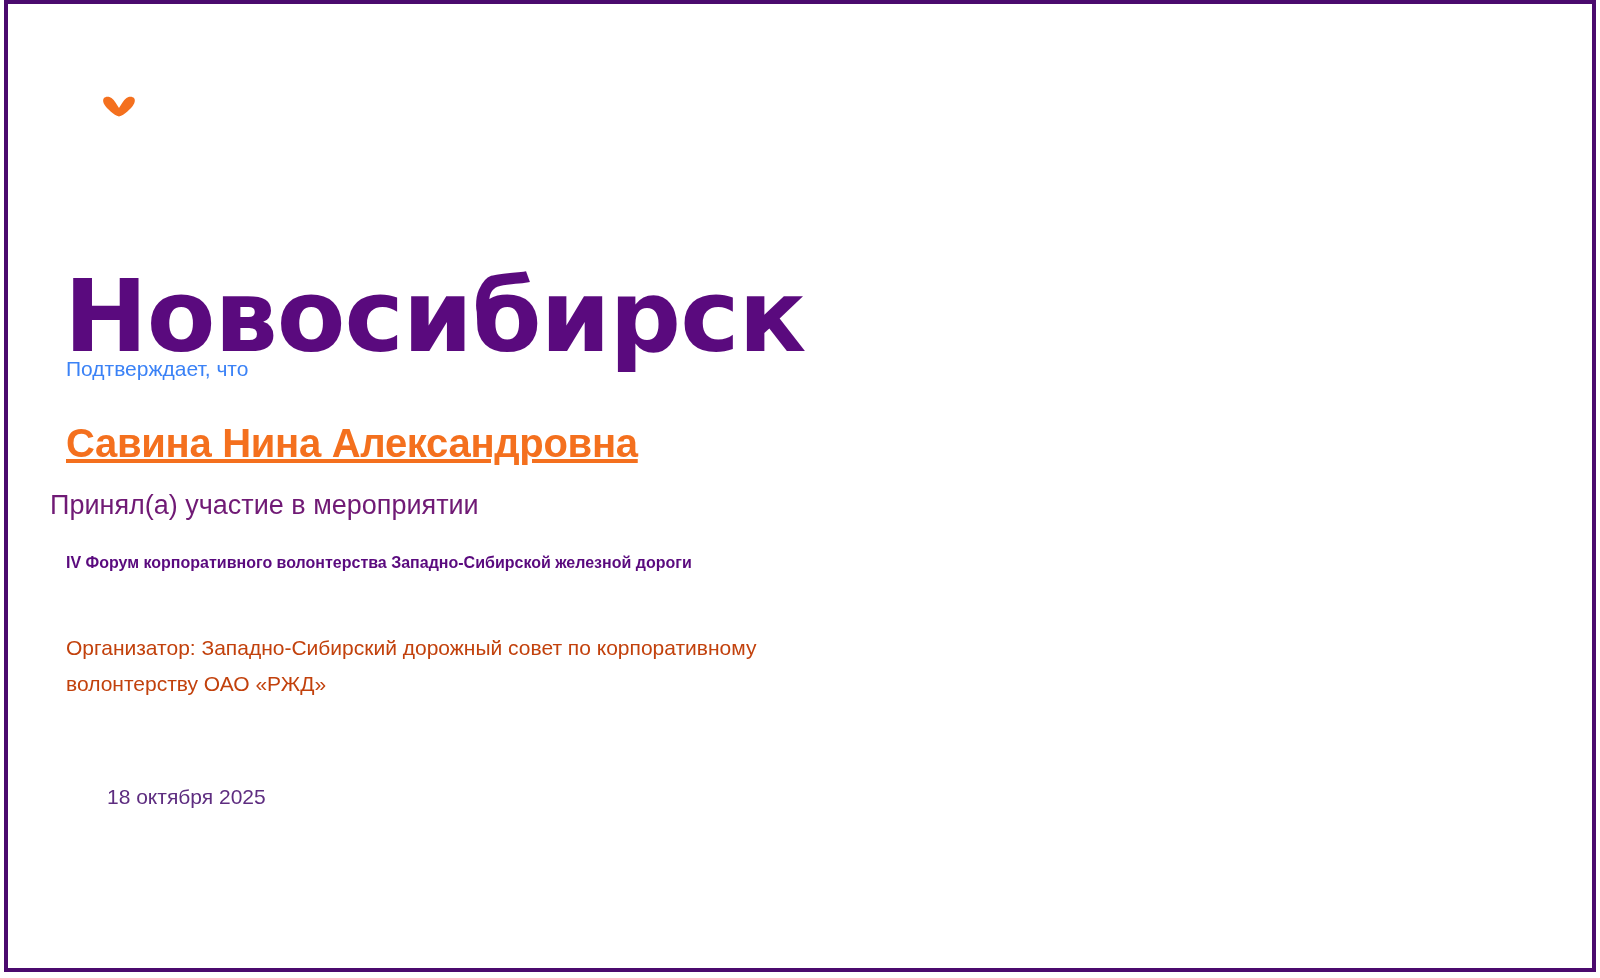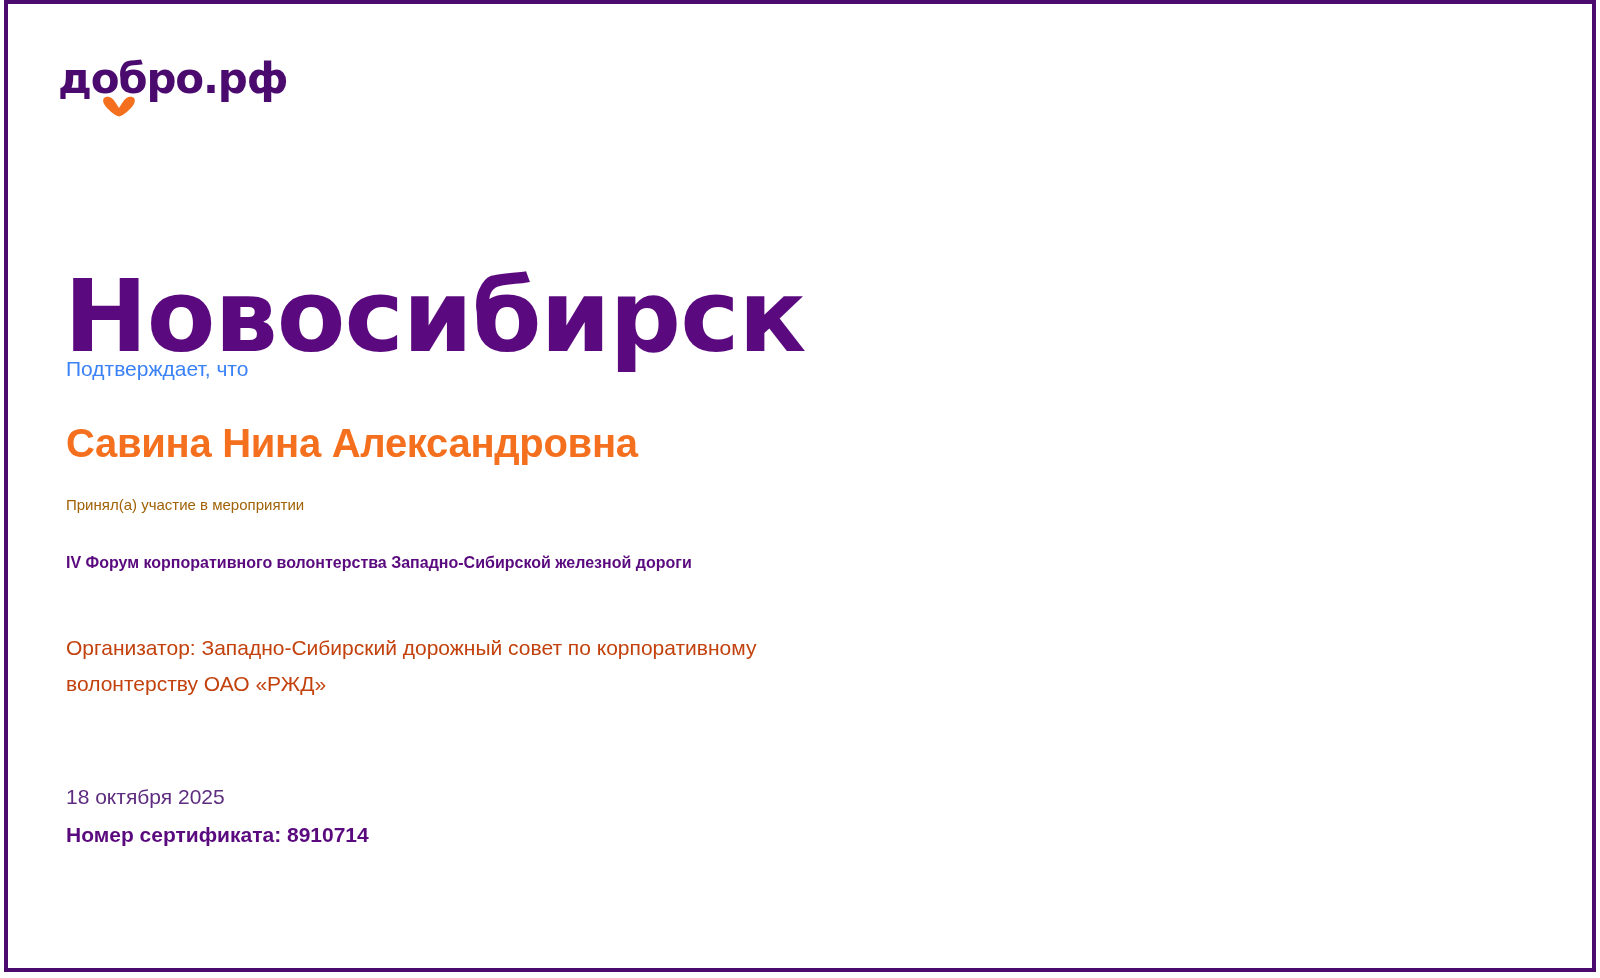--- a/index.html
+++ b/index.html
@@ -97,29 +97,30 @@
   .recipient-name {
     position: absolute;
     left: 66px;
     top: 418px;
     font-weight: bold;
     font-size: 40px;
     line-height: 50px;
     color: #F4701E;
     white-space: nowrap;
     letter-spacing: -0.3px;
+    text-decoration: underline;
   }
 
   .participation-line {
     position: absolute;
-    left: 66px;
+    left: 50px;
     top: 491px;
-    font-size: 15px;
+    font-size: 27px;
     line-height: 28px;
-    color: #a16207;
+    color: #701a75;
     white-space: nowrap;
   }
 
   .event-title {
     position: absolute;
     left: 66px;
     top: 545px;
     width: 760px;
     font-weight: bold;
     font-size: 16px;
@@ -142,53 +143,52 @@
     position: absolute;
     left: 66px;
     top: 778px;
     width: 700px;
   }
   .footer-line {
     font-size: 21px;
     line-height: 38px;
     color: #5E2D80;
     white-space: nowrap;
+    margin-left: 41px;
   }
   .footer-line.cert-number {
     font-weight: bold;
     color: #5A0A7E;
   }
 </style>
 </head>
 <body>
 
 <div class="certificate-page">
 
   <div class="page-frame"></div>
 
   <div class="content">
 
     <div class="logo">
-      <span class="logo-text">добро.рф</span>
       <svg class="logo-heart" viewBox="0 0 34 22">
         <path d="M2.5 2.5 C2.5 2.5 6 0.5 9.5 3 C12.6 5.2 15 10 17 13 C19 10 21.4 5.2 24.5 3 C28 0.5 31.5 2.5 31.5 2.5 C33.5 4 33.2 7.5 31 10.5 C28.5 14 22.5 20 17 21.5 C11.5 20 5.5 14 3 10.5 C0.8 7.5 0.5 4 2.5 2.5 Z" fill="#F4701E"></path>
       </svg>
     </div>
 
     <h1 class="cert-title">Новосибирск</h1>
 
     <div class="confirm-line">Подтверждает, что</div>
 
     <div class="recipient-name">Савина Нина Александровна</div>
 
     <div class="participation-line">Принял(а) участие в мероприятии</div>
 
     <div class="event-title">IV Форум корпоративного волонтерства Западно-Сибирской железной дороги</div>
 
     <div class="organizer-line">Организатор: Западно-Сибирский дорожный совет по корпоративному волонтерству ОАО «РЖД»</div>
 
     <div class="footer-block">
       <div class="footer-line">18 октября 2025</div>
-      <div class="footer-line cert-number">Номер сертификата: 8910714</div>
     </div>
 
   </div>
 </div>
 
 </body></html>

